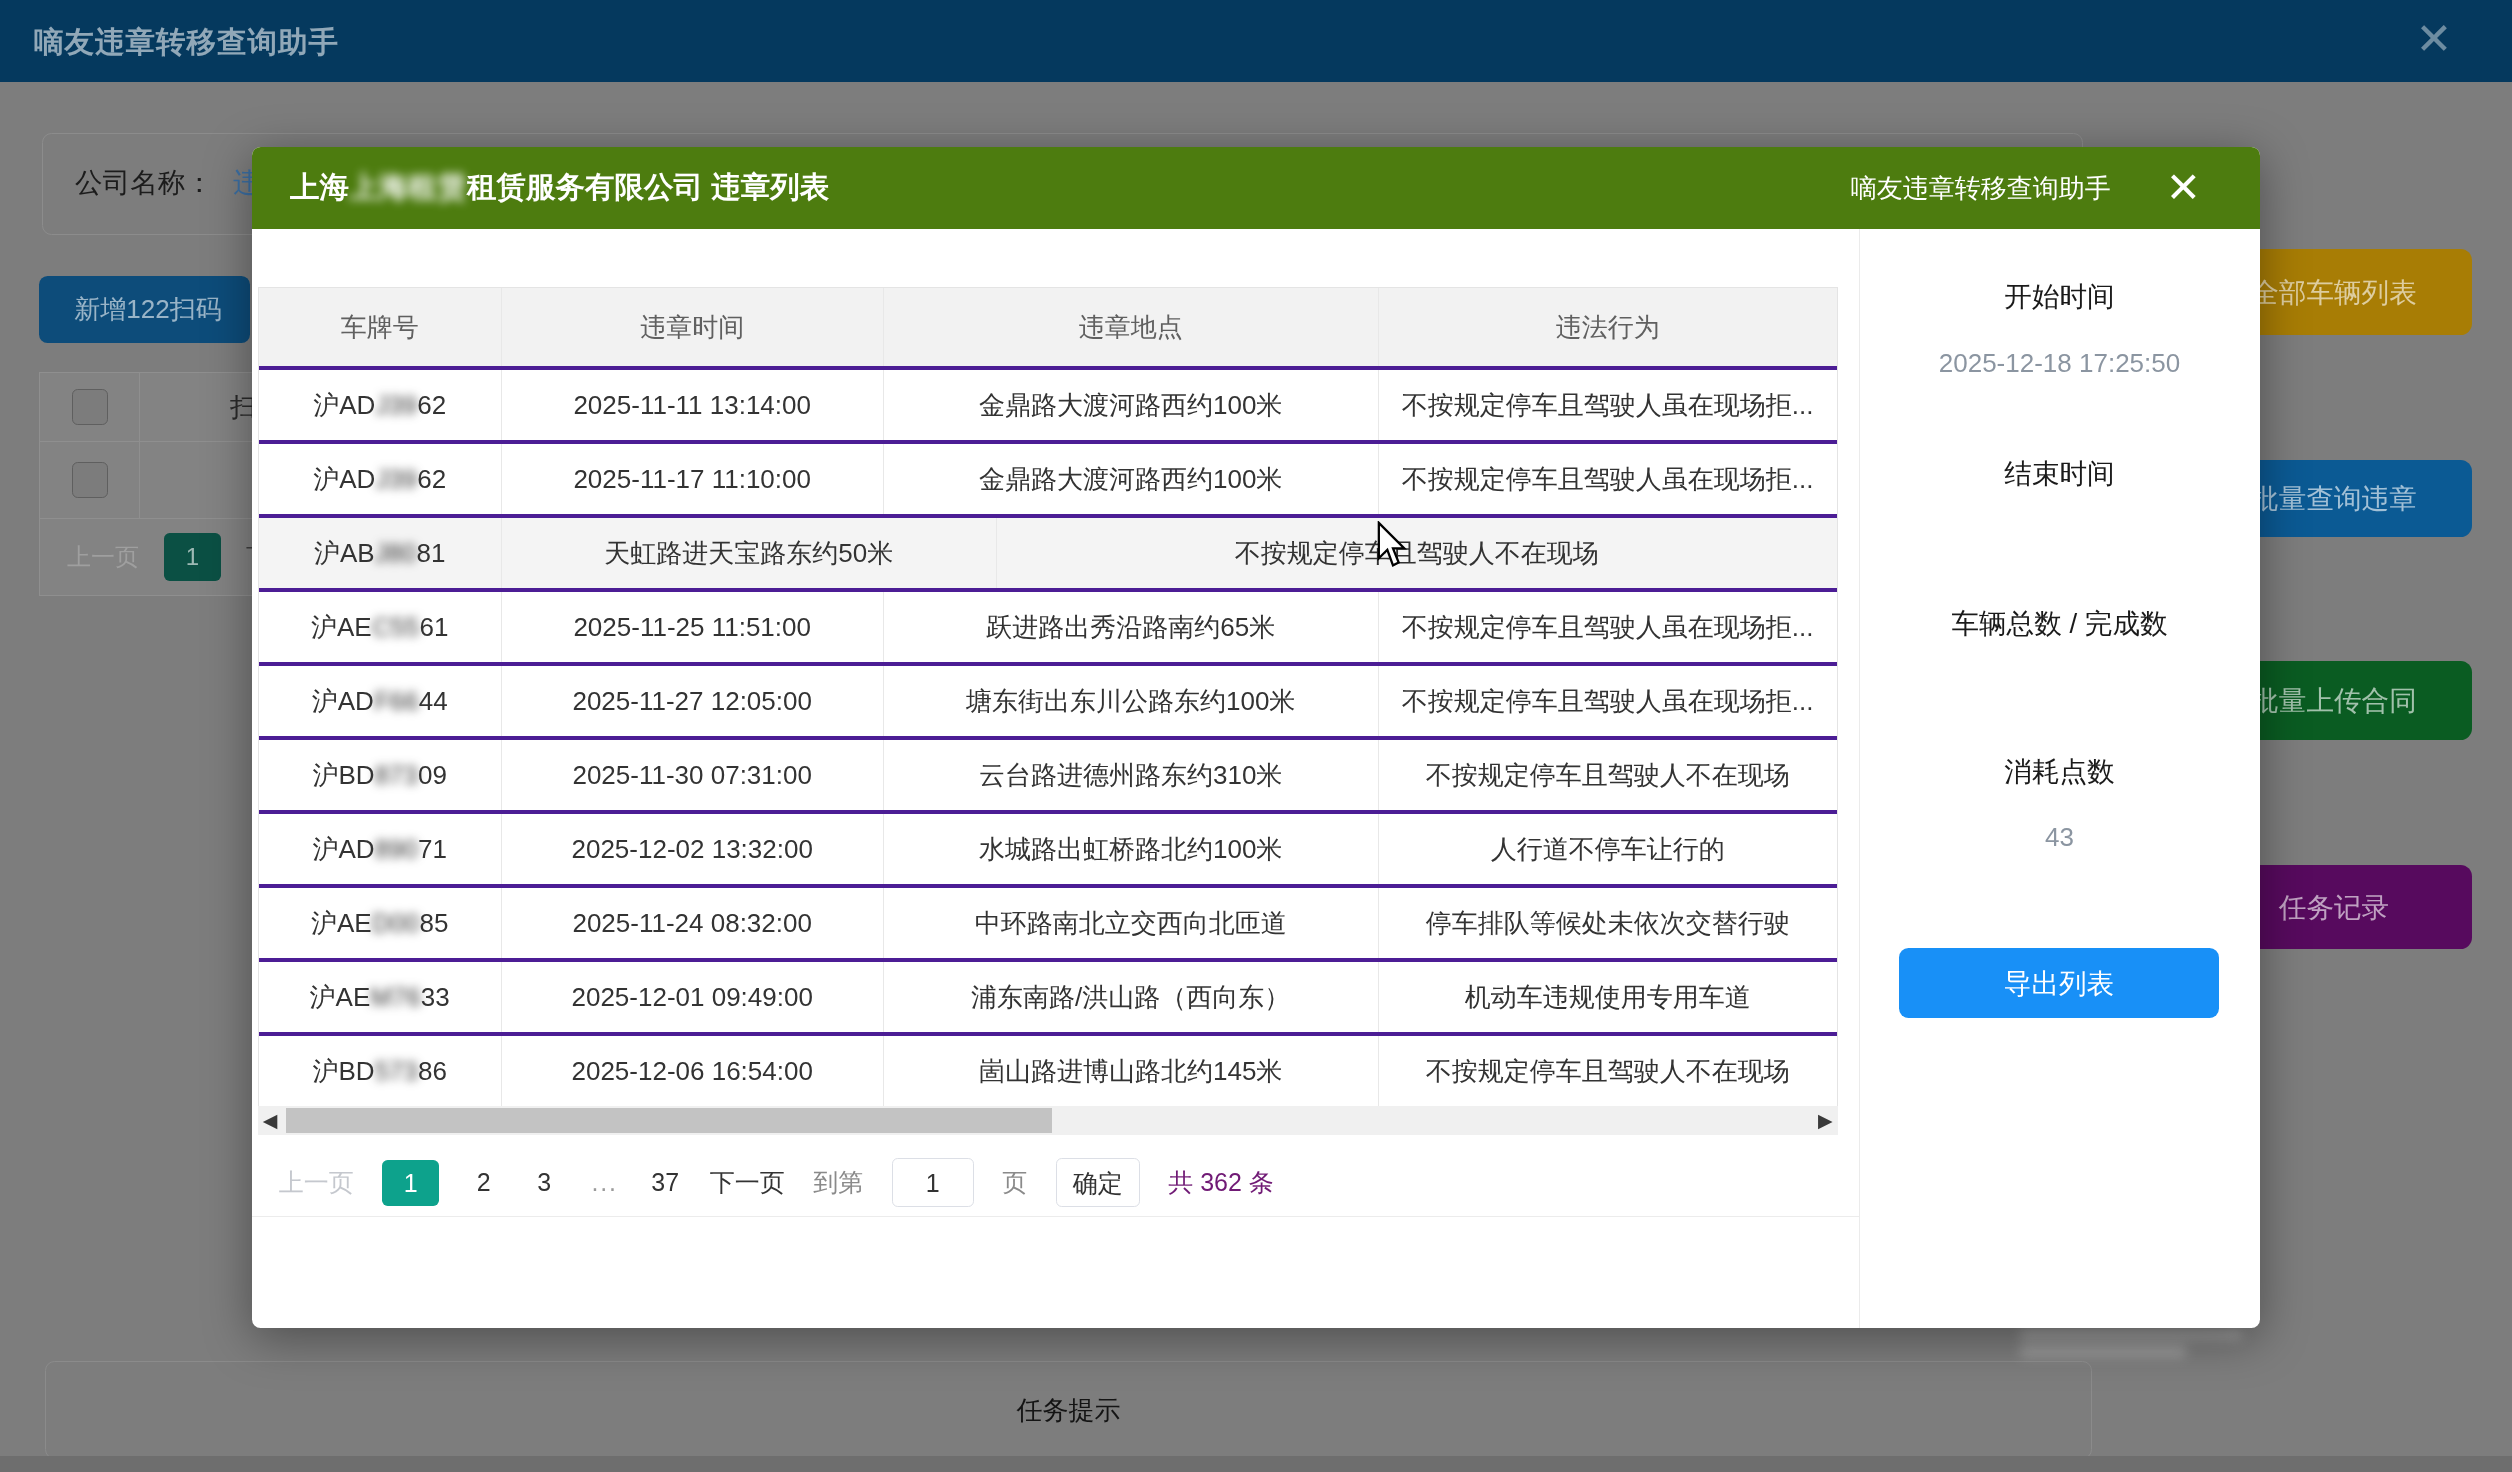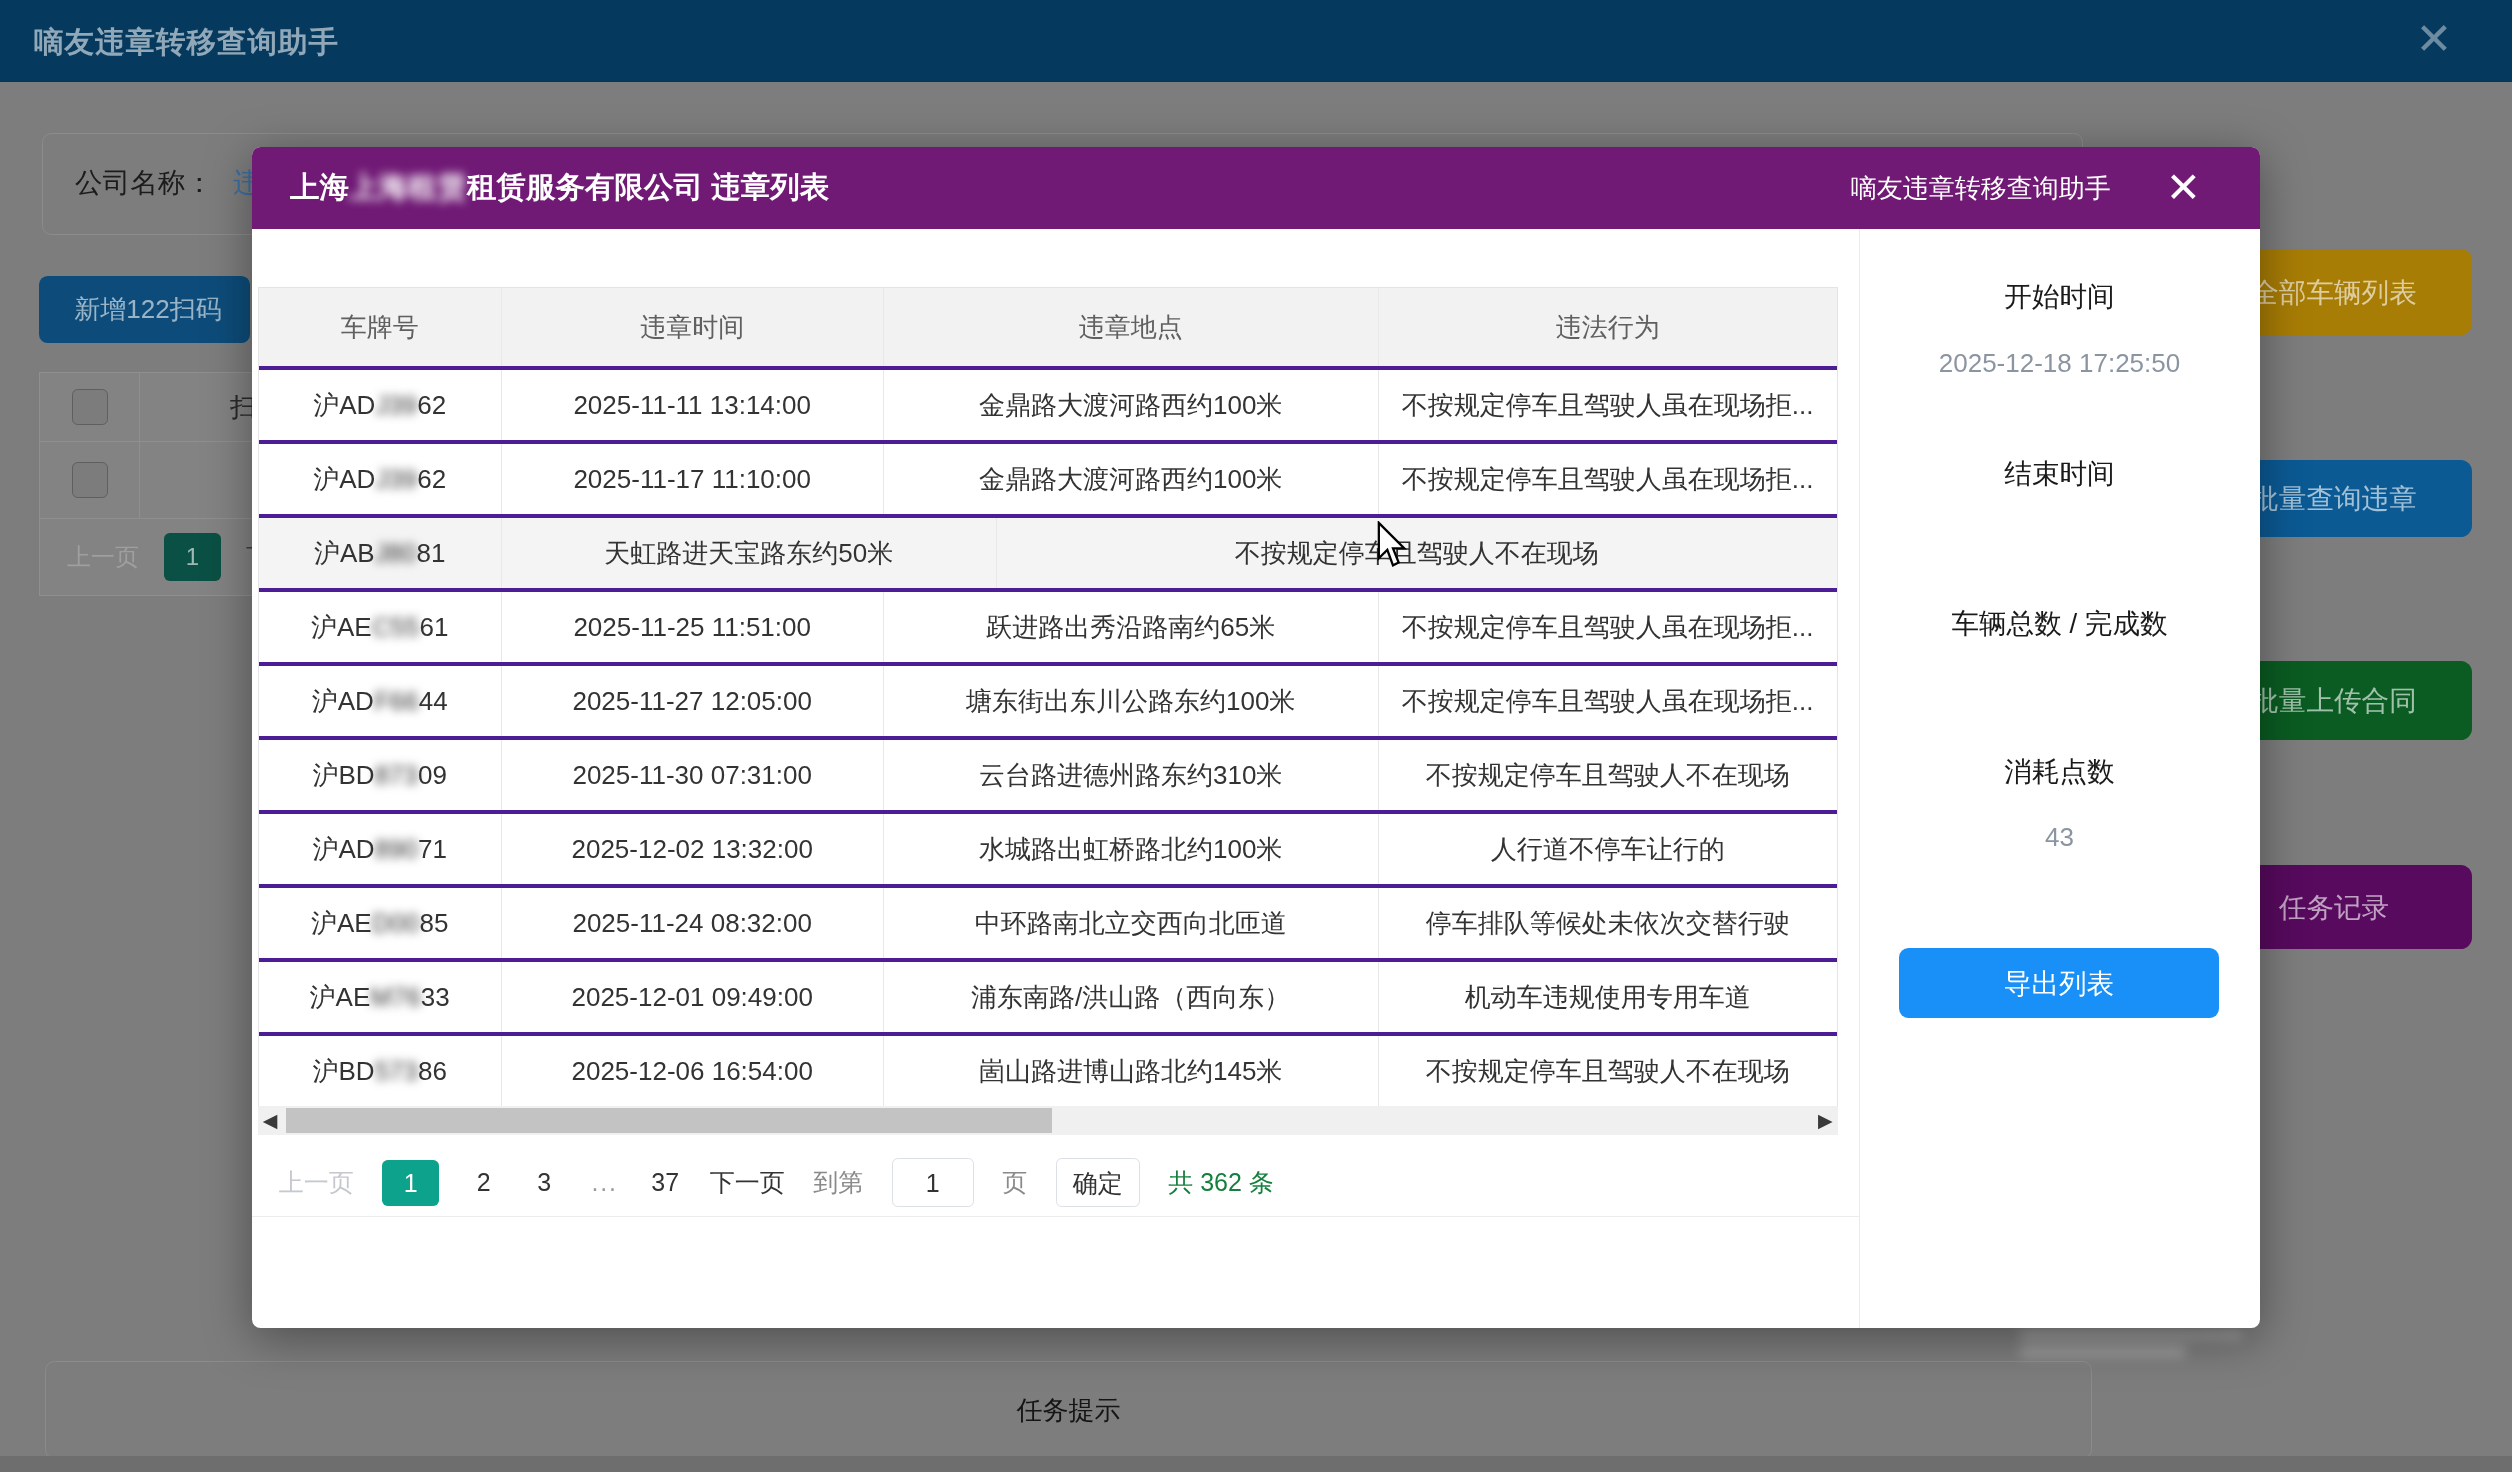--- a/index.html
+++ b/index.html
@@ -32,21 +32,21 @@
   .side-btn{position:absolute;left:2196px;width:276px;border-radius:11.4px;color:rgba(255,255,255,.62);font-size:27.6px;display:flex;align-items:center;justify-content:center;}
 
   .task-panel{position:absolute;left:45px;top:1361px;width:2047px;height:98px;border:1.9px solid #8b8b8b;border-radius:9.5px;display:flex;align-items:center;justify-content:center;font-size:26px;color:#141414;}
   .bottom-strip{position:absolute;left:0;top:1456px;width:2512px;height:17px;background:#6e6e6e;}
 
   .watermark{position:absolute;left:2012px;top:1323px;width:238px;height:55px;filter:blur(5.7px);opacity:.55;}
   .watermark i{display:block;height:11.4px;margin:5.7px 7.6px;background:#b9b9b9;border-radius:3.8px;}
 
   
   .modal{position:absolute;left:252px;top:147px;width:2008px;height:1181px;background:#ffffff;border-radius:8.6px;box-shadow:0 9.5px 48px rgba(0,0,0,.38);}
-  .m-header{position:absolute;left:0;top:0;width:100%;height:82px;background:#701a75;border-radius:8.6px 8.6px 0 0;display:flex;align-items:center;padding:0 59px 0 38px;}
+  .m-header{position:absolute;left:0;top:0;width:100%;height:82px;background:#4d7c0f;border-radius:8.6px 8.6px 0 0;display:flex;align-items:center;padding:0 59px 0 38px;}
   .m-title{font-size:29.5px;font-weight:bold;color:#ffffff;white-space:nowrap;}
   .blurx{filter:blur(4.8px);}
   .m-right{margin-left:auto;display:flex;align-items:center;gap:55px;}
   .m-right-text{font-size:26px;color:#ffffff;}
   .m-close{font-size:42px;color:#ffffff;font-weight:300;line-height:38px;}
 
   .m-divider{position:absolute;left:1607px;top:82px;width:1px;height:1099px;background:#ebebeb;}
 
   .vtable{position:absolute;left:5.7px;top:140px;width:1580px;border:1px solid #e4e4e4;}
   .vhead,.vrow{display:flex;}
@@ -65,21 +65,21 @@
   .hs-thumb{position:absolute;left:28.5px;top:1.9px;width:766px;height:25px;background:#c3c3c3;}
 
   .m-pag{position:absolute;left:5.7px;top:1004px;width:1580px;height:63px;display:flex;align-items:center;gap:28.5px;padding-left:21px;font-size:25px;color:#333;}
   .pg-prev{color:#c5c8ce;}
   .page-num{min-width:32px;text-align:center;}
   .page-num.active{width:57px;height:46px;background:#0da28c;border-radius:5.7px;color:#fff;line-height:46px;}
   .page-num.dots{color:#9a9a9a;letter-spacing:1.9px;}
   .pg-goto{color:#8a8a8a;}
   .pg-input{width:82px;height:49px;border:1px solid #dcdfe6;border-radius:5.7px;text-align:center;font-size:25px;color:#333;line-height:48px;}
   .pg-confirm{min-width:84px;height:49px;border:1px solid #dcdfe6;border-radius:5.7px;text-align:center;font-size:25px;color:#333;line-height:48px;padding:0 11.4px;}
-  .pg-total{color:#15803d;}
+  .pg-total{color:#701a75;}
   .m-pag-line{position:absolute;left:0;top:1069px;width:1607px;height:1px;background:#ececec;}
 
   .info-panel{position:absolute;left:1607px;top:82px;width:401px;height:1099px;}
   .info-label{position:absolute;width:100%;text-align:center;font-size:27.6px;color:#1a1a1a;}
   .info-value{position:absolute;width:100%;text-align:center;font-size:26px;color:#8b95a1;}
   .export-btn{position:absolute;left:40px;top:719px;width:320px;height:70px;background:#1890f7;border-radius:9.5px;color:#fff;font-size:27.6px;display:flex;align-items:center;justify-content:center;}
 
   .cursor{position:absolute;left:1376px;top:521px;width:34px;height:49px;}
 </style>
 </head>

